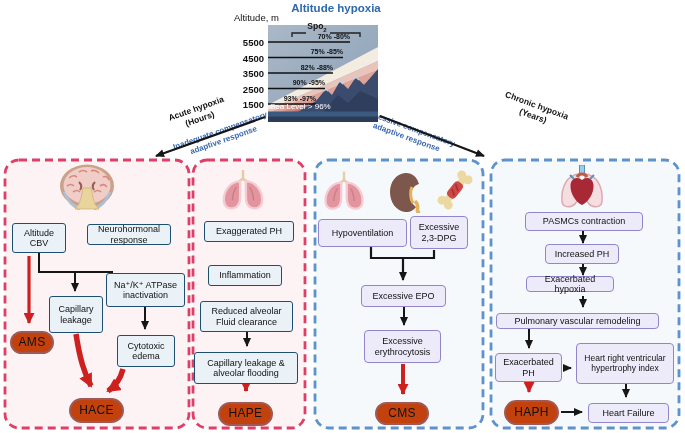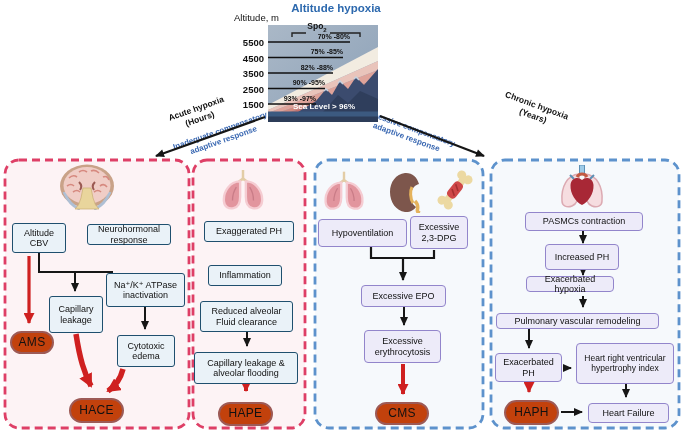--- a/index.html
+++ b/index.html
@@ -5,21 +5,21 @@
   html,body{margin:0;padding:0;background:#ffffff;}
   .page{position:relative;width:685px;height:433px;background:#ffffff;overflow:hidden;
         font-family:"Liberation Sans","DejaVu Sans",sans-serif;color:#111;}
   .abs{position:absolute;}
   .fig-title{left:251px;top:2px;width:170px;text-align:center;font-size:11.5px;font-weight:bold;color:#2d69ae;}
   .axis-label{left:234px;top:12px;font-size:9.5px;font-weight:normal;color:#111;}
   .alt{width:28px;text-align:right;font-size:9.5px;font-weight:bold;color:#111;left:236px;}
   .rng{width:50px;text-align:right;font-size:7px;font-weight:bold;color:#111;}
   .spo2{left:299px;top:21px;width:36px;text-align:center;font-size:8.5px;font-weight:bold;color:#111;}
   .spo2 sub{font-size:6px;}
-  .sealevel{left:286px;top:102px;width:76px;text-align:center;font-size:8px;font-weight:bold;color:#ffffff;}
+  .sealevel{left:270px;top:102px;width:76px;text-align:left;font-size:8px;font-weight:normal;color:#ffffff;}
   .branch{position:absolute;text-align:center;font-weight:bold;font-size:8.5px;line-height:1.25;color:#111;}
   .branch span{display:block;}
   .branch.blue-text{color:#3a68b2;font-size:8px;}
   .node{position:absolute;display:flex;align-items:center;justify-content:center;text-align:center;
         font-size:9px;line-height:1.12;padding:1px 2px;box-sizing:border-box;z-index:3;}
   .blue{background:#eaf2f8;border:1.8px solid #1f4f6e;border-radius:3px;}
   .purple{background:#edebf9;border:1.8px solid #9285cb;border-radius:4px;}
   .capsule{background:#c2410c;border:2.2px solid #9d5a56;border-radius:13px;font-size:12px;letter-spacing:.3px;}
   .sm{font-size:8.5px;}
   .icon{position:absolute;z-index:3;}
@@ -221,21 +221,21 @@
   <div class="node blue" style="left:194px;top:352px;width:104px;height:32px">Capillary leakage &amp; alveolar flooding</div>
   <div class="node capsule" style="left:218px;top:402px;width:55px;height:24px">HAPE</div>
 
   <div class="node purple" style="left:318px;top:219px;width:89px;height:28px">Hypoventilation</div>
   <div class="node purple" style="left:410px;top:216px;width:58px;height:33px">Excessive 2,3-DPG</div>
   <div class="node purple" style="left:361px;top:285px;width:85px;height:22px">Excessive EPO</div>
   <div class="node purple" style="left:364px;top:330px;width:77px;height:33px">Excessive erythrocytosis</div>
   <div class="node capsule" style="left:375px;top:402px;width:54px;height:23px">CMS</div>
 
   <div class="node purple" style="left:525px;top:212px;width:118px;height:19px">PASMCs contraction</div>
-  <div class="node purple" style="left:545px;top:244px;width:74px;height:26px">Increased PH</div>
+  <div class="node purple" style="left:545px;top:244px;width:74px;height:20px">Increased PH</div>
   <div class="node purple" style="left:526px;top:276px;width:88px;height:16px">Exacerbated hypoxia</div>
   <div class="node purple" style="left:496px;top:313px;width:163px;height:16px">Pulmonary vascular remodeling</div>
   <div class="node purple" style="left:495px;top:353px;width:67px;height:29px">Exacerbated PH</div>
   <div class="node purple sm" style="left:576px;top:343px;width:98px;height:41px">Heart right ventricular hypertrophy index</div>
   <div class="node capsule" style="left:504px;top:400px;width:55px;height:25px">HAPH</div>
   <div class="node purple" style="left:588px;top:403px;width:81px;height:20px">Heart Failure</div>
 
 </div>
 
 </body></html>

